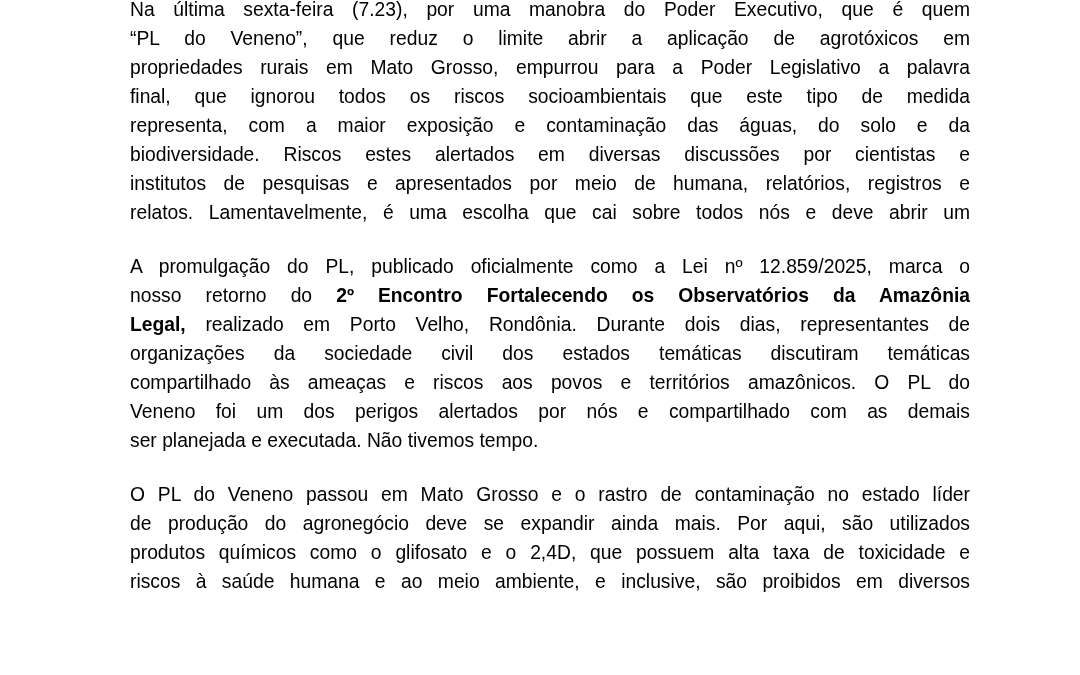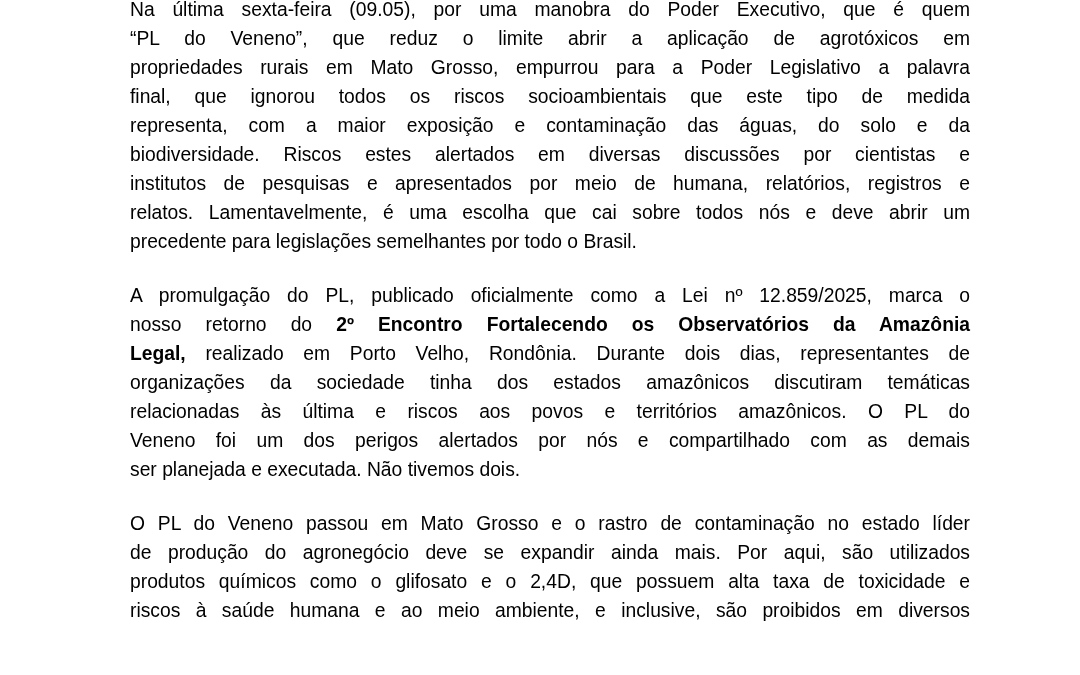--- a/index.html
+++ b/index.html
@@ -37,38 +37,37 @@
   .b {
     font-weight: bold;
     margin-top: 39px;
   }
 </style>
 </head>
 <body>
 
 <div class="text-block" id="doc">
     <div class="paragraph">
-      <div class="line fill"><span class="">Na última sexta-feira (09.05), por uma manobra do Poder Executivo, que é quem</span></div>
+      <div class="line fill"><span class="">Na última sexta-feira (7.23), por uma manobra do Poder Executivo, que é quem</span></div>
       <div class="line fill"><span class="">“PL do Veneno”, que reduz o limite abrir a aplicação de agrotóxicos em</span></div>
       <div class="line fill"><span class="">propriedades rurais em Mato Grosso, empurrou para a Poder Legislativo a palavra</span></div>
       <div class="line fill"><span class="">final, que ignorou todos os riscos socioambientais que este tipo de medida</span></div>
       <div class="line fill"><span class="">representa, com a maior exposição e contaminação das águas, do solo e da</span></div>
       <div class="line fill"><span class="">biodiversidade. Riscos estes alertados em diversas discussões por cientistas e</span></div>
       <div class="line fill"><span class="">institutos de pesquisas e apresentados por meio de humana, relatórios, registros e</span></div>
       <div class="line fill"><span class="">relatos. Lamentavelmente, é uma escolha que cai sobre todos nós e deve abrir um</span></div>
-      <div class="line"><span class="">precedente para legislações semelhantes por todo o Brasil.</span></div>
     </div>
     <div class="paragraph">
       <div class="line fill"><span class="">A promulgação do PL, publicado oficialmente como a Lei nº 12.859/2025, marca o</span></div>
       <div class="line fill"><span class="">nosso retorno do </span><span class="b">2º Encontro Fortalecendo os Observatórios da Amazônia</span></div>
       <div class="line fill"><span class="b">Legal,</span><span class=""> realizado em Porto Velho, Rondônia. Durante dois dias, representantes de</span></div>
-      <div class="line fill"><span class="">organizações da sociedade tinha dos estados amazônicos discutiram temáticas</span></div>
-      <div class="line fill"><span class="">relacionadas às última e riscos aos povos e territórios amazônicos. O PL do</span></div>
+      <div class="line fill"><span class="">organizações da sociedade civil dos estados temáticas discutiram temáticas</span></div>
+      <div class="line fill"><span class="">compartilhado às ameaças e riscos aos povos e territórios amazônicos. O PL do</span></div>
       <div class="line fill"><span class="">Veneno foi um dos perigos alertados por nós e compartilhado com as demais</span></div>
-      <div class="line"><span class="">ser planejada e executada. Não tivemos dois.</span></div>
+      <div class="line"><span class="">ser planejada e executada. Não tivemos tempo.</span></div>
     </div>
     <div class="paragraph">
       <div class="line fill"><span class="">O PL do Veneno passou em Mato Grosso e o rastro de contaminação no estado líder</span></div>
       <div class="line fill"><span class="">de produção do agronegócio deve se expandir ainda mais. Por aqui, são utilizados</span></div>
       <div class="line fill"><span class="">produtos químicos como o glifosato e o 2,4D, que possuem alta taxa de toxicidade e</span></div>
       <div class="line fill"><span class="">riscos à saúde humana e ao meio ambiente, e inclusive, são proibidos em diversos</span></div>
     </div>
   </div>
 
 </body></html>

